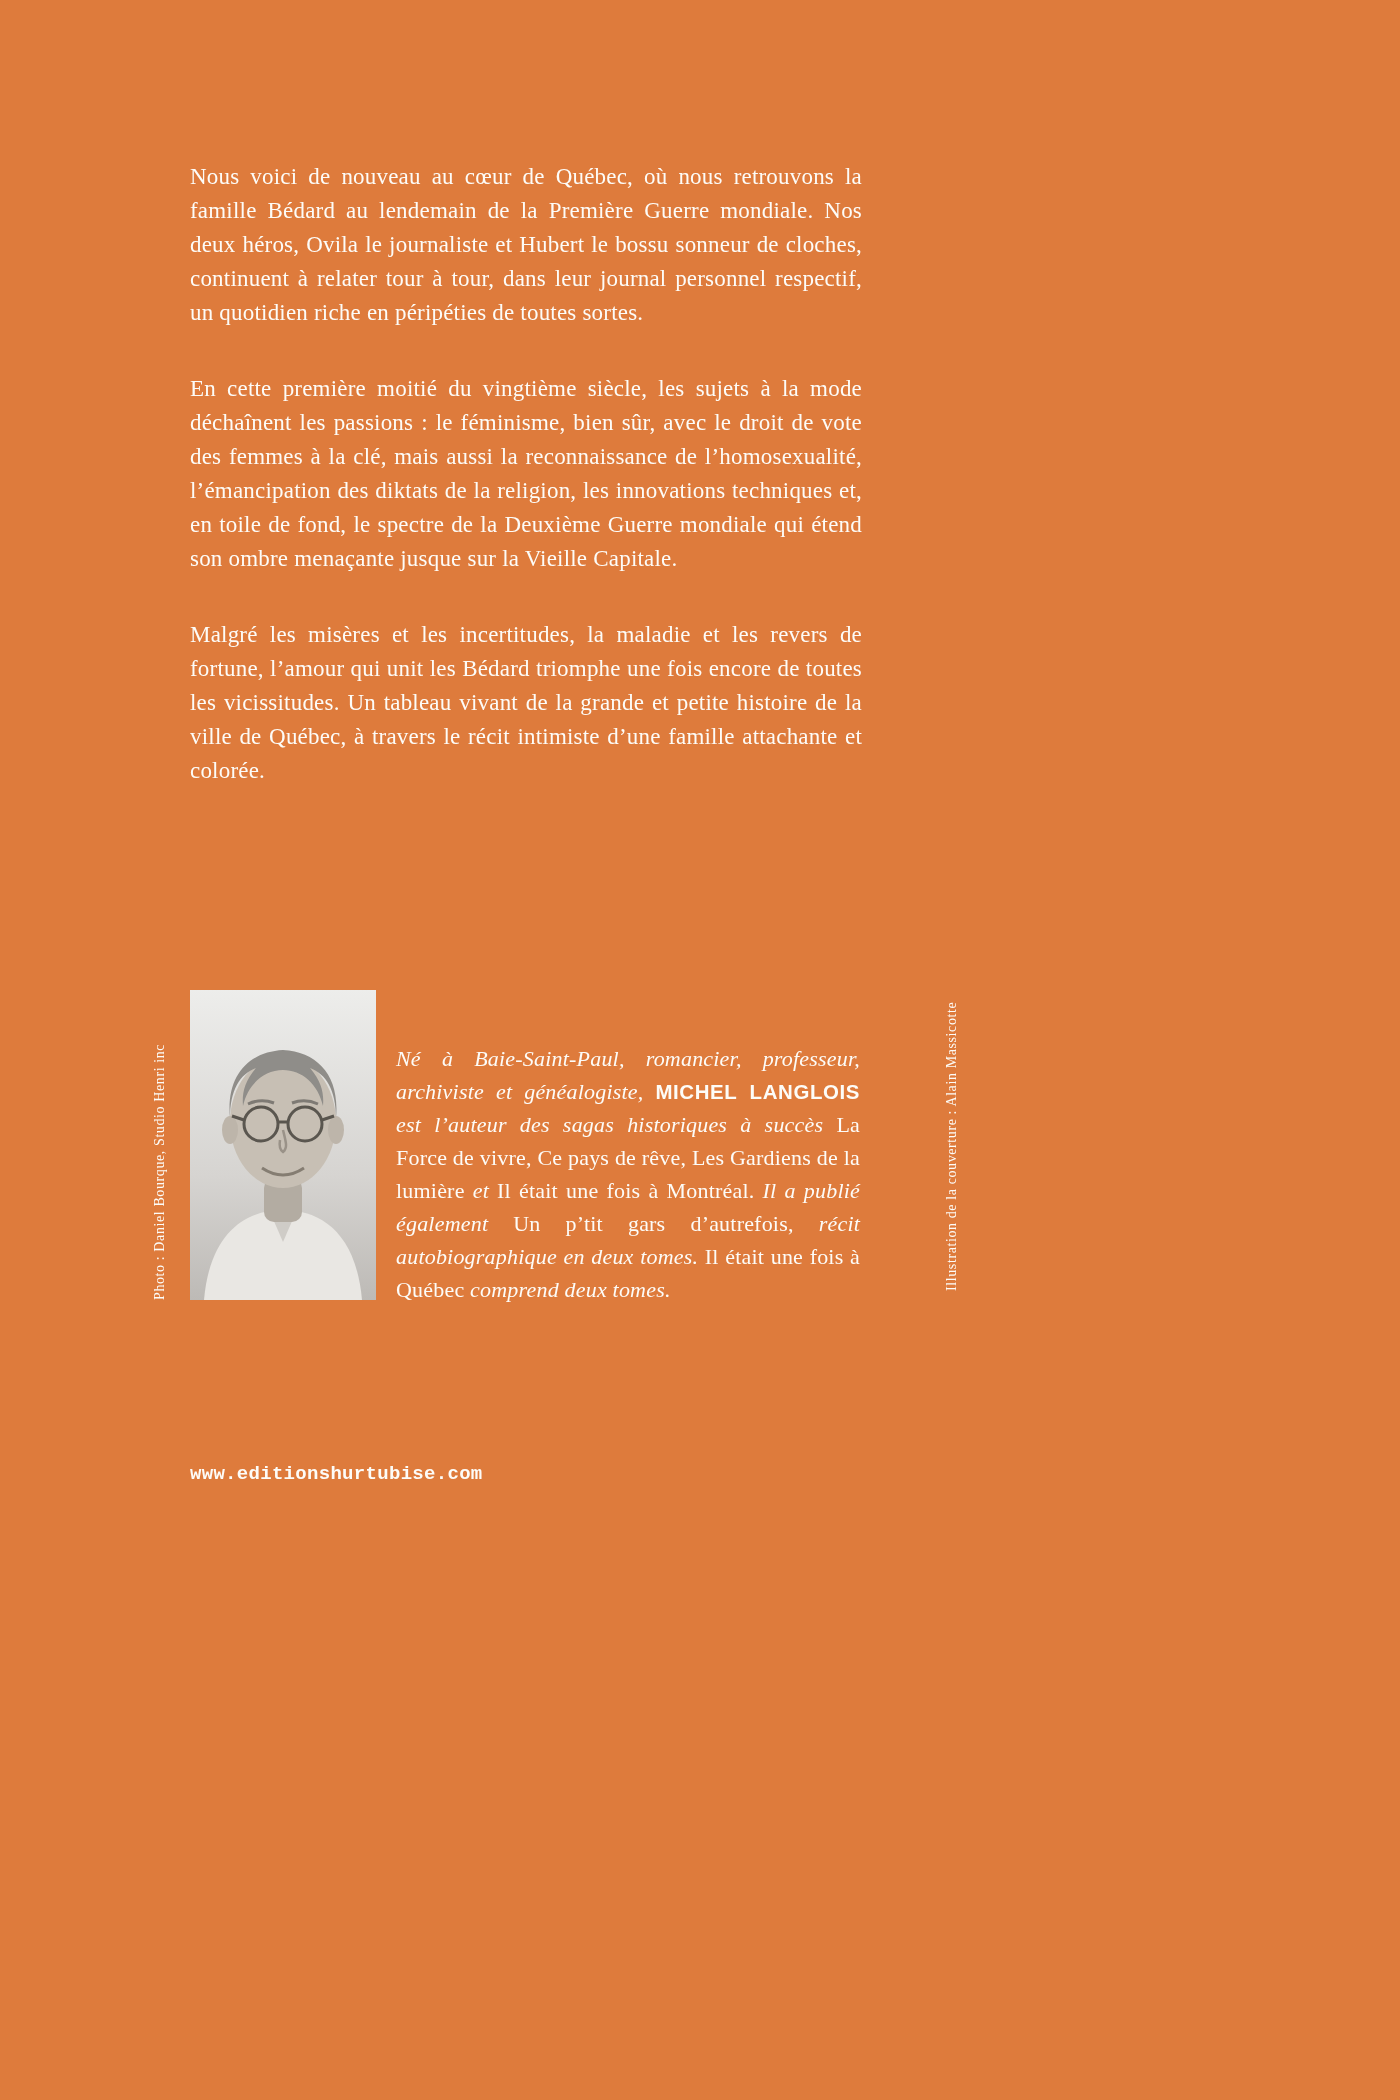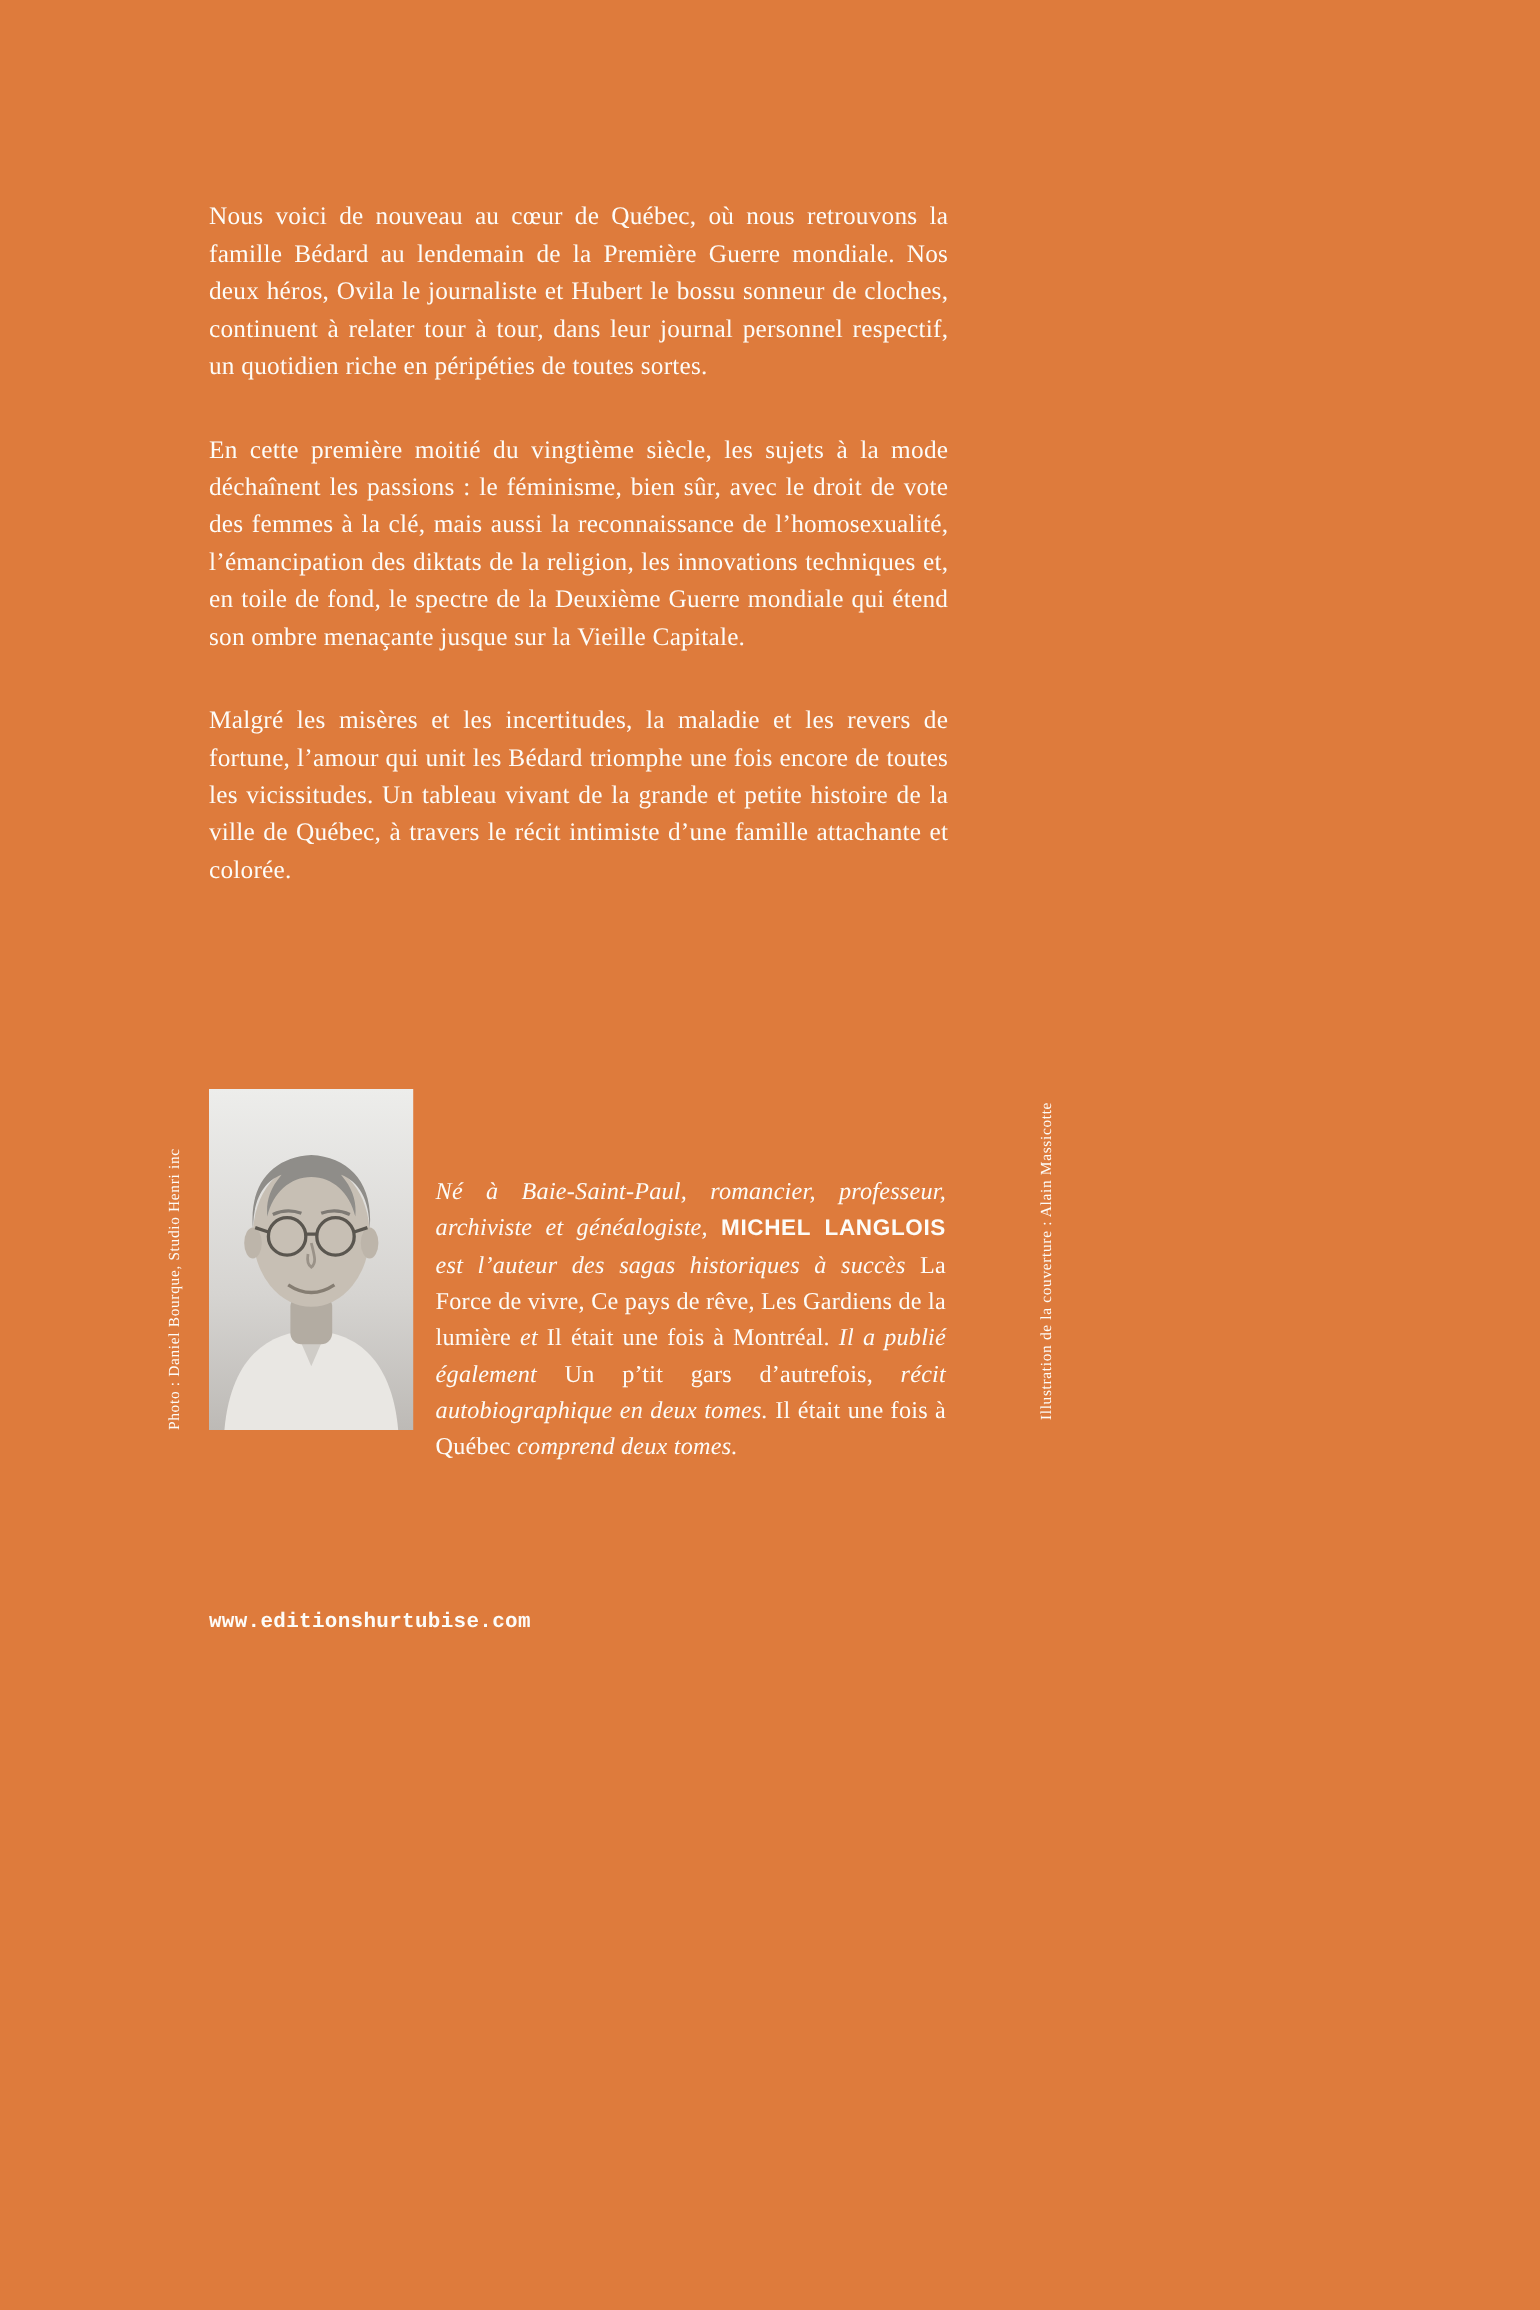--- a/index.html
+++ b/index.html
@@ -19,39 +19,38 @@
     left: 190px;
     top: 160px;
     width: 672px;
   }
   .synopsis p {
     font-size: 23px;
     line-height: 34px;
     text-align: justify;
     margin-bottom: 42px;
     letter-spacing: 0.2px;
-    margin-top: 20px;
   }
 
   
   .author-photo {
     position: absolute;
     left: 190px;
     top: 990px;
     width: 186px;
     height: 310px;
     overflow: hidden;
   }
   .author-photo svg { display: block; width: 100%; height: 100%; }
 
   
   .bio {
     position: absolute;
     left: 396px;
-    top: 1066px;
+    top: 1042px;
     width: 464px;
     font-size: 22px;
     line-height: 33px;
     font-style: italic;
     text-align: justify;
     letter-spacing: 0.2px;
   }
   .seg-italic { font-style: italic; }
   .seg-roman  { font-style: normal; }
   .seg-bold   {

